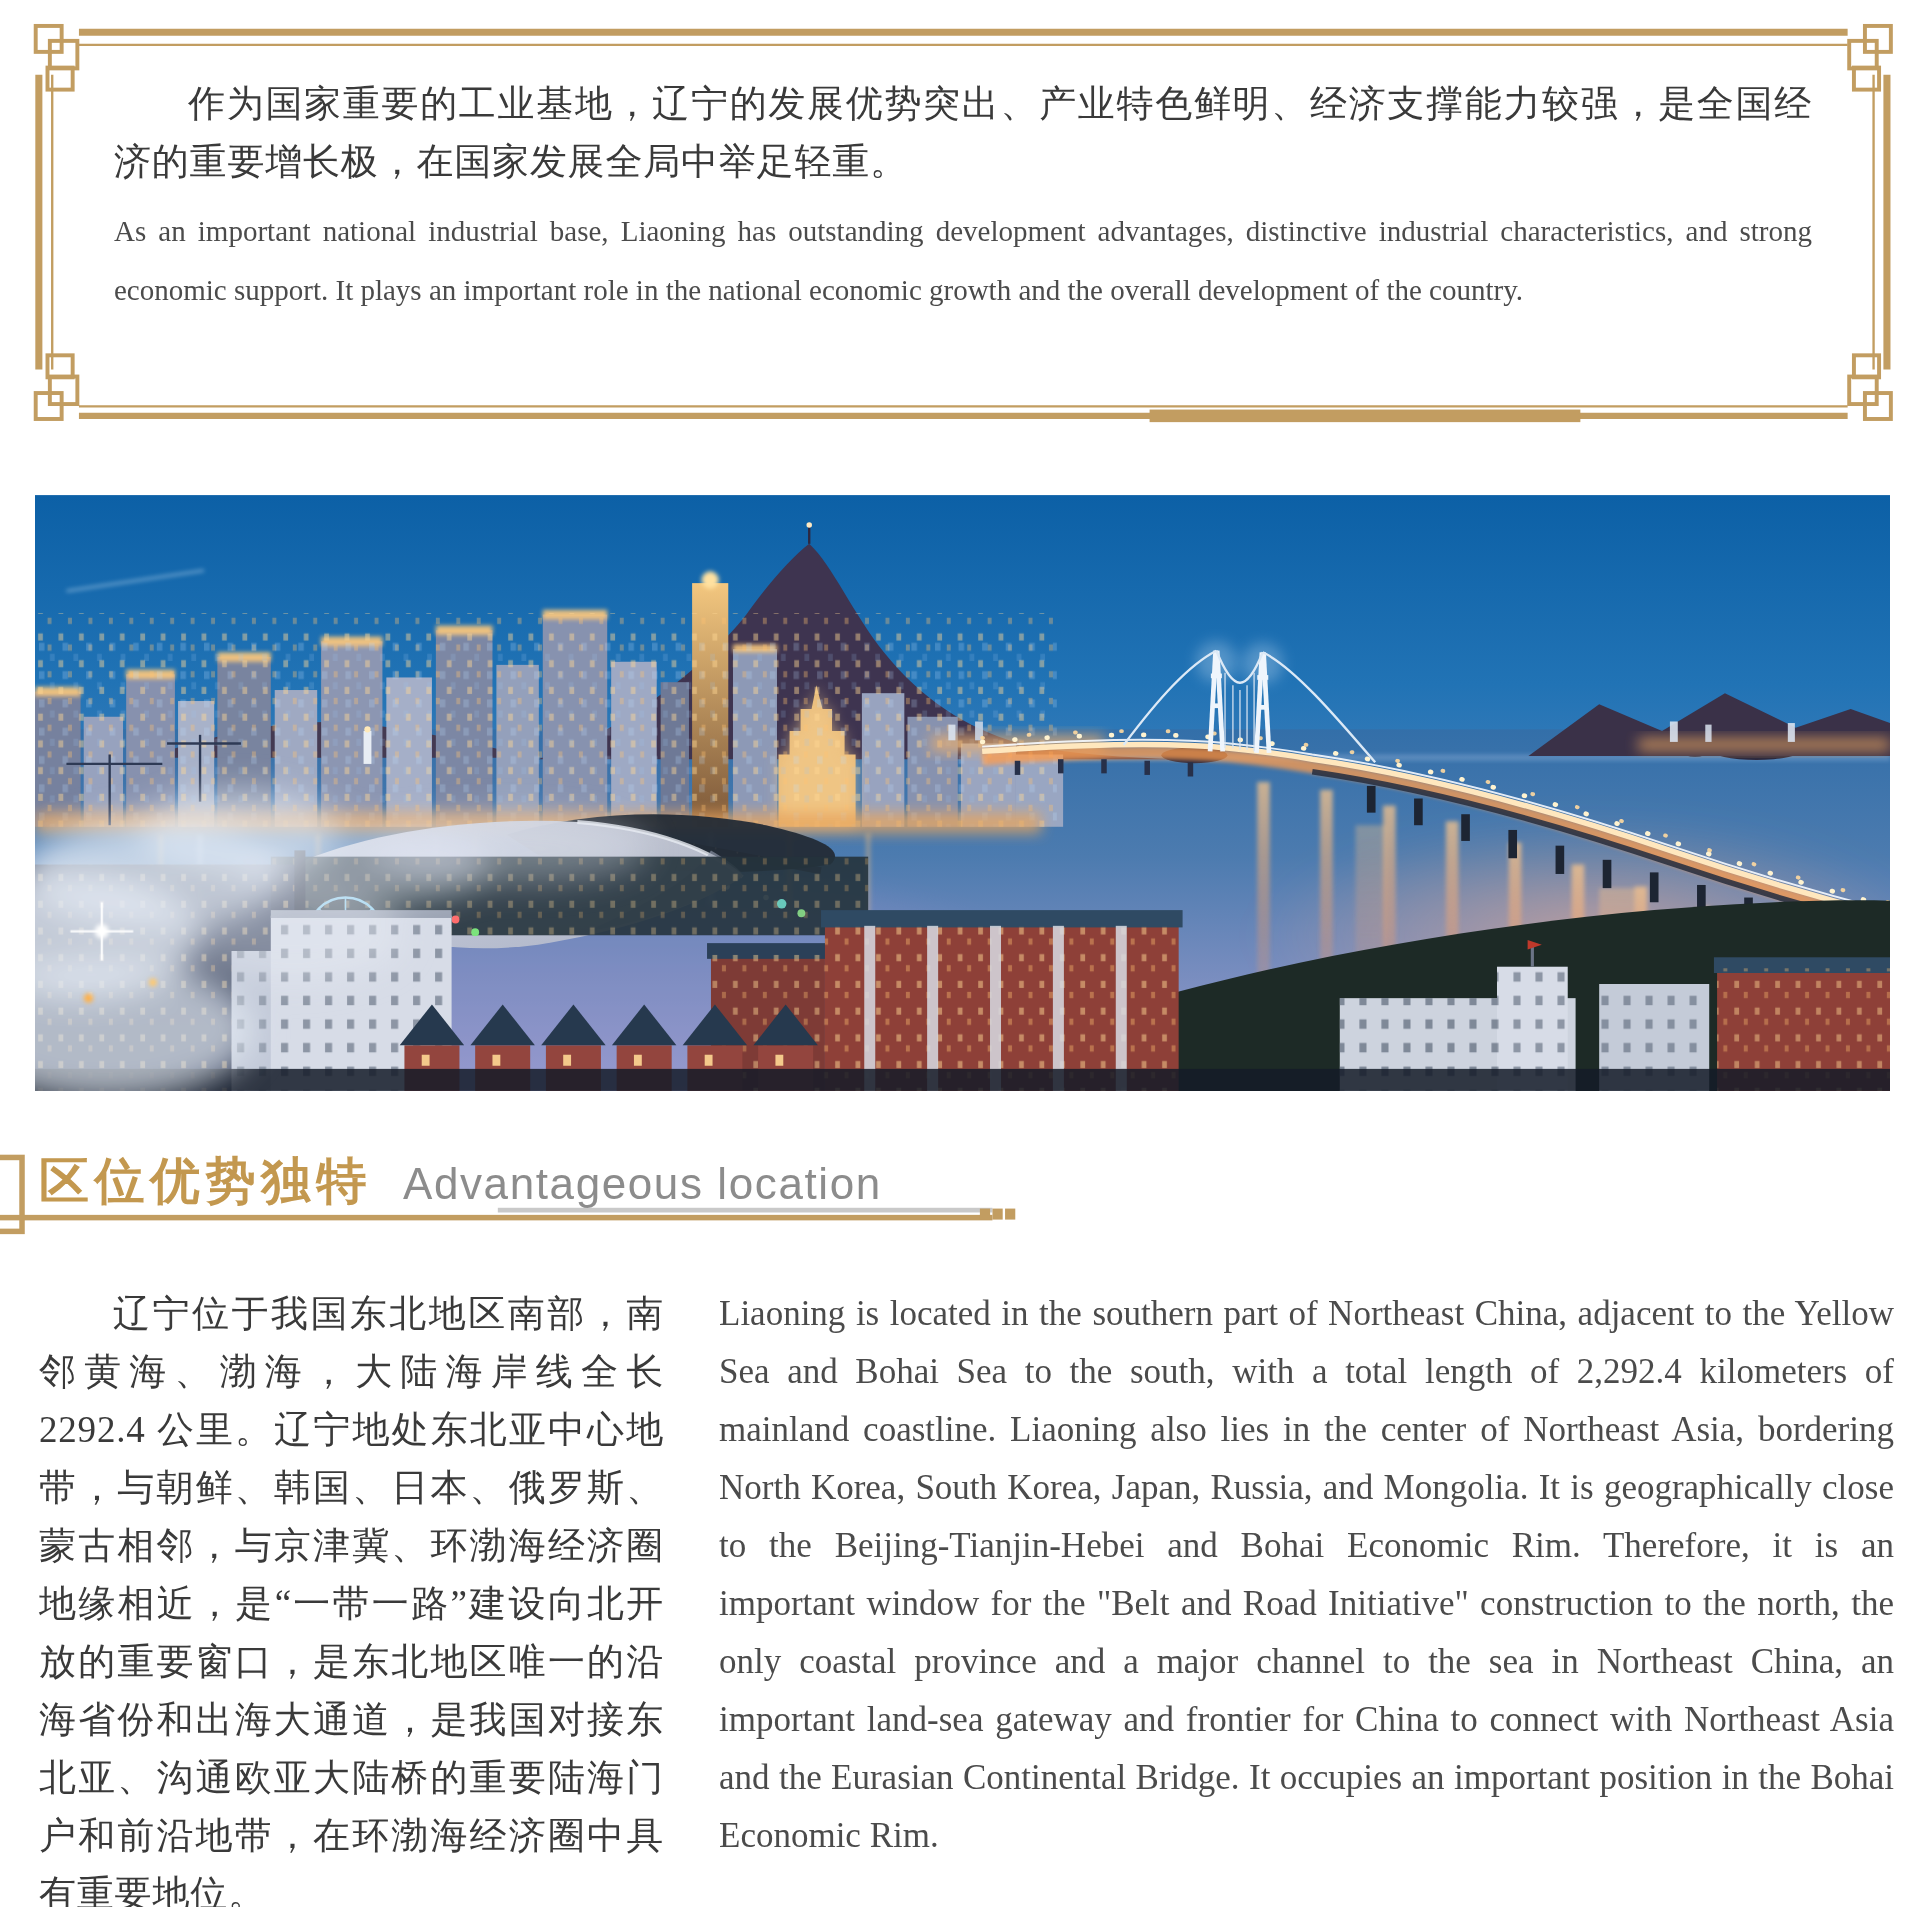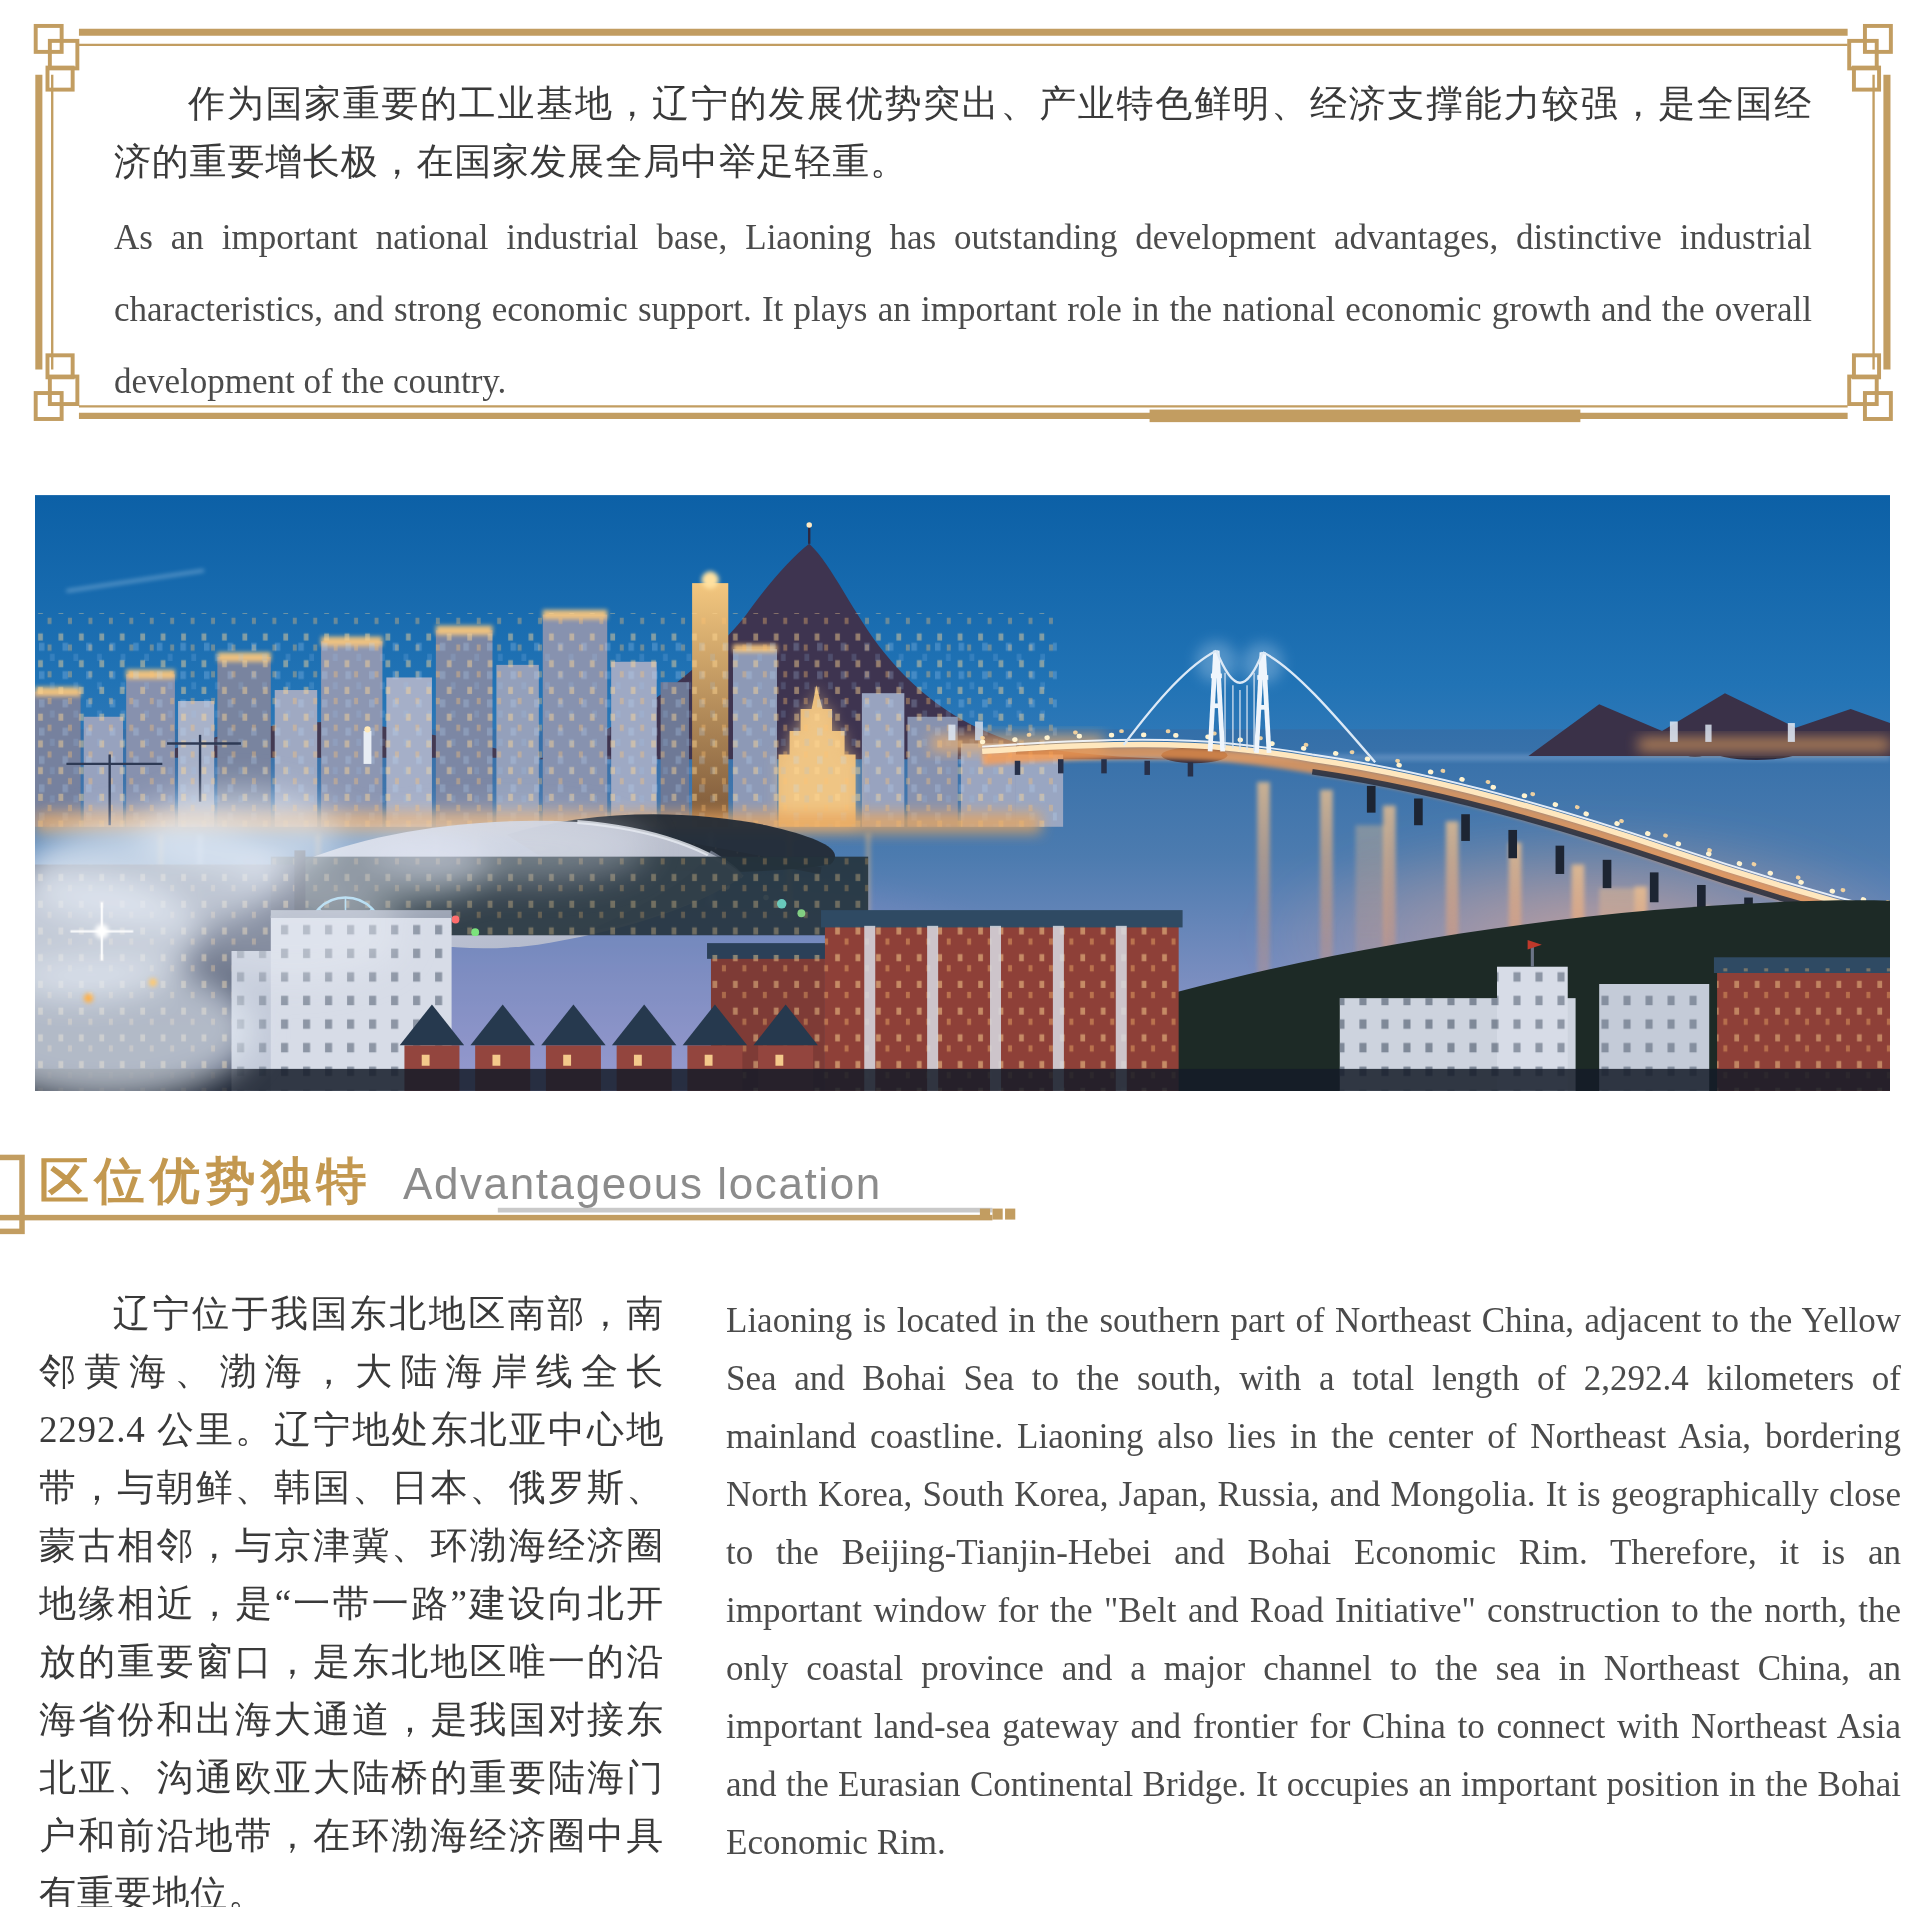--- a/index.html
+++ b/index.html
@@ -7,31 +7,31 @@
     --text_cn:#3A3A3A; --text_en:#4B4B4B; --title_en_gray:#8C8C8C;
   }
   *{box-sizing:border-box}
   html,body{margin:0;padding:0;background:#fff}
   .page{position:relative;width:1925px;height:1907px;background:#fff;overflow:hidden;
         font-family:"Liberation Serif","DejaVu Serif",serif;}
   .frame-svg{position:absolute;left:0;top:0;color:var(--gold)}
   .intro{position:absolute;left:114px;top:75px;width:1698px}
   .intro-cn{margin:0;font-size:37px;line-height:58px;letter-spacing:0.8px;color:var(--text_cn);
             text-indent:2em;text-align:justify}
-  .intro-en{margin:11px 0 0 0;font-size:35px;line-height:72px;color:var(--text_en);text-align:justify}
+  .intro-en{margin:11px 0 0 0;font-size:29px;line-height:59px;color:var(--text_en);text-align:justify}
   .photo-wrap{position:absolute;left:35px;top:495px;width:1855px;height:596px;overflow:hidden}
   .header-art{position:absolute;left:0;top:1144px;color:var(--gold)}
   .title-cn{position:absolute;left:39px;top:1156px;font-family:Liberation Serif, serif;
             font-size:50px;font-weight:600;letter-spacing:5.5px;color:var(--title_gold);line-height:1}
   .title-en{position:absolute;left:403px;top:1162px;font-family:"Liberation Sans","DejaVu Sans",sans-serif;
             font-size:44px;color:var(--title_en_gray);letter-spacing:1.6px;line-height:1}
   .col-cn{position:absolute;left:39px;top:1285px;width:625px;font-size:37px;line-height:58px;
           letter-spacing:0.8px;color:var(--text_cn);text-align:justify;text-indent:2em;margin:0}
   .col-en{position:absolute;left:719px;top:1285px;width:1175px;font-size:35px;line-height:58px;
-          color:var(--text_en);text-align:justify;margin:7px}
+          color:var(--text_en);text-align:justify;margin:0}
 </style>
 </head>
 <body>
 
 <div class="page">
 
   <svg class="frame-svg" width="1925" height="452" viewBox="0 0 2448 575" aria-hidden="true">
     <defs>
       <g id="knot" fill="none" stroke="currentColor" stroke-width="5">
         <rect x="0" y="0" width="33" height="33"></rect>

